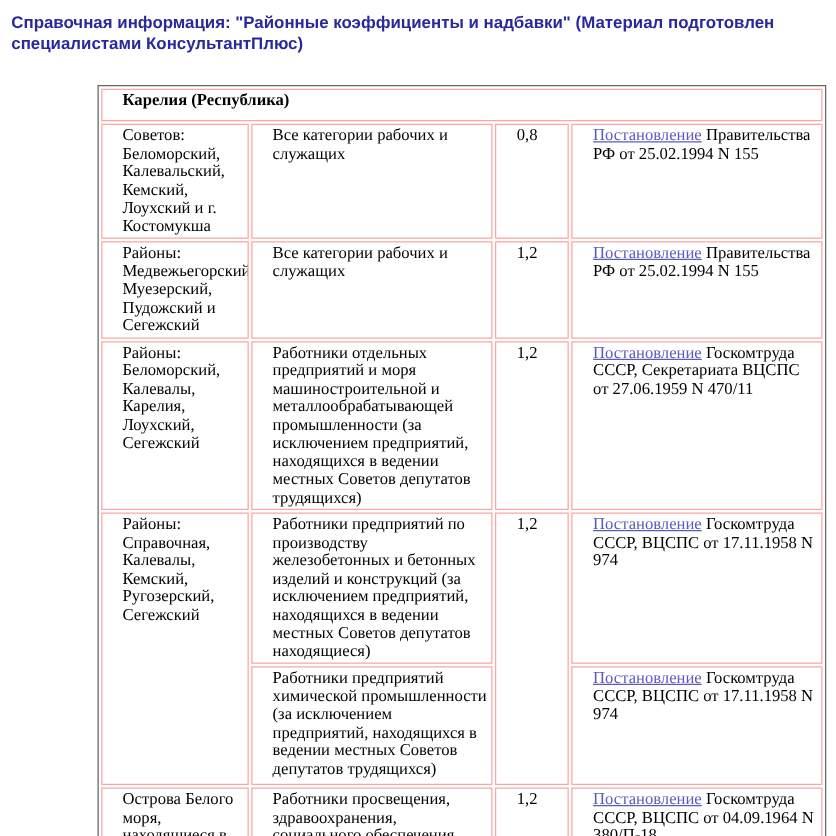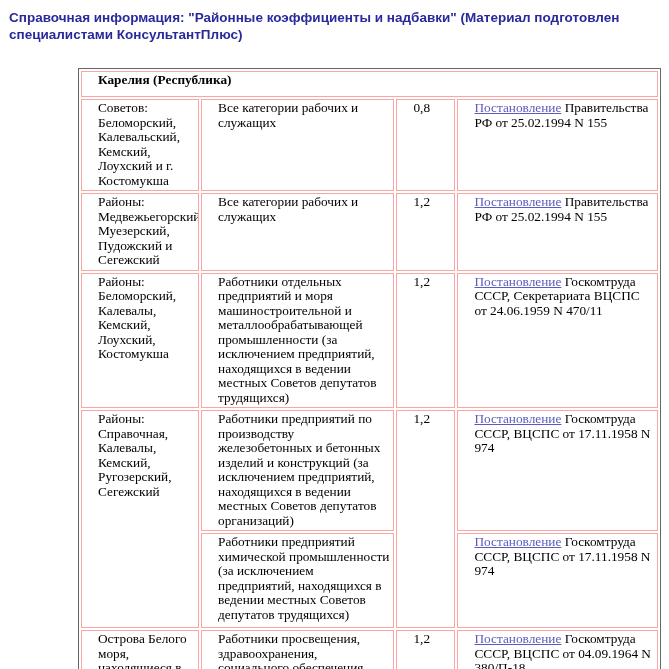--- a/index.html
+++ b/index.html
@@ -85,29 +85,29 @@
   </tr>
 
   <tr>
     <td class="c1" style="height:60px">Районы: Медвежьегорский, Муезерский, Пудожский и Сегежский</td>
     <td class="c2">Все категории рабочих и служащих</td>
     <td class="c3">1,2</td>
     <td class="c4"><a class="doc-link" href="#">Постановление</a> <span>Правительства РФ от 25.02.1994 N 155</span></td>
   </tr>
 
   <tr>
-    <td class="c1" style="height:126px">Районы: Беломорский, Калевалы, Кемский, Лоухский, Костомукша</td>
+    <td class="c1" style="height:126px">Районы: Беломорский, Калевалы, Карелия, Лоухский, Сегежский</td>
     <td class="c2">Работники отдельных предприятий и моря машиностроительной и металлообрабатывающей промышленности (за исключением предприятий, находящихся в ведении местных Советов депутатов трудящихся)</td>
     <td class="c3">1,2</td>
-    <td class="c4"><a class="doc-link" href="#">Постановление</a> <span>Госкомтруда СССР, Секретариата ВЦСПС от 24.06.1959 N 470/11</span></td>
+    <td class="c4"><a class="doc-link" href="#">Постановление</a> <span>Госкомтруда СССР, Секретариата ВЦСПС от 27.06.1959 N 470/11</span></td>
   </tr>
 
   <tr>
     <td class="c1" rowspan="2" style="height:104px">Районы: Справочная, Калевалы, Кемский, Ругозерский, Сегежский</td>
-    <td class="c2">Работники предприятий по производству железобетонных и бетонных изделий и конструкций (за исключением предприятий, находящихся в ведении местных Советов депутатов организаций)</td>
+    <td class="c2">Работники предприятий по производству железобетонных и бетонных изделий и конструкций (за исключением предприятий, находящихся в ведении местных Советов депутатов находящиеся)</td>
     <td class="c3" rowspan="2">1,2</td>
     <td class="c4"><a class="doc-link" href="#">Постановление</a> <span>Госкомтруда СССР, ВЦСПС от 17.11.1958 N 974</span></td>
   </tr>
 
   <tr>
     <td class="c2" style="height:90px">Работники предприятий химической промышленности (за исключением предприятий, находящихся в ведении местных Советов депутатов трудящихся)</td>
     <td class="c4"><a class="doc-link" href="#">Постановление</a> <span>Госкомтруда СССР, ВЦСПС от 17.11.1958 N 974</span></td>
   </tr>
 
   <tr>

